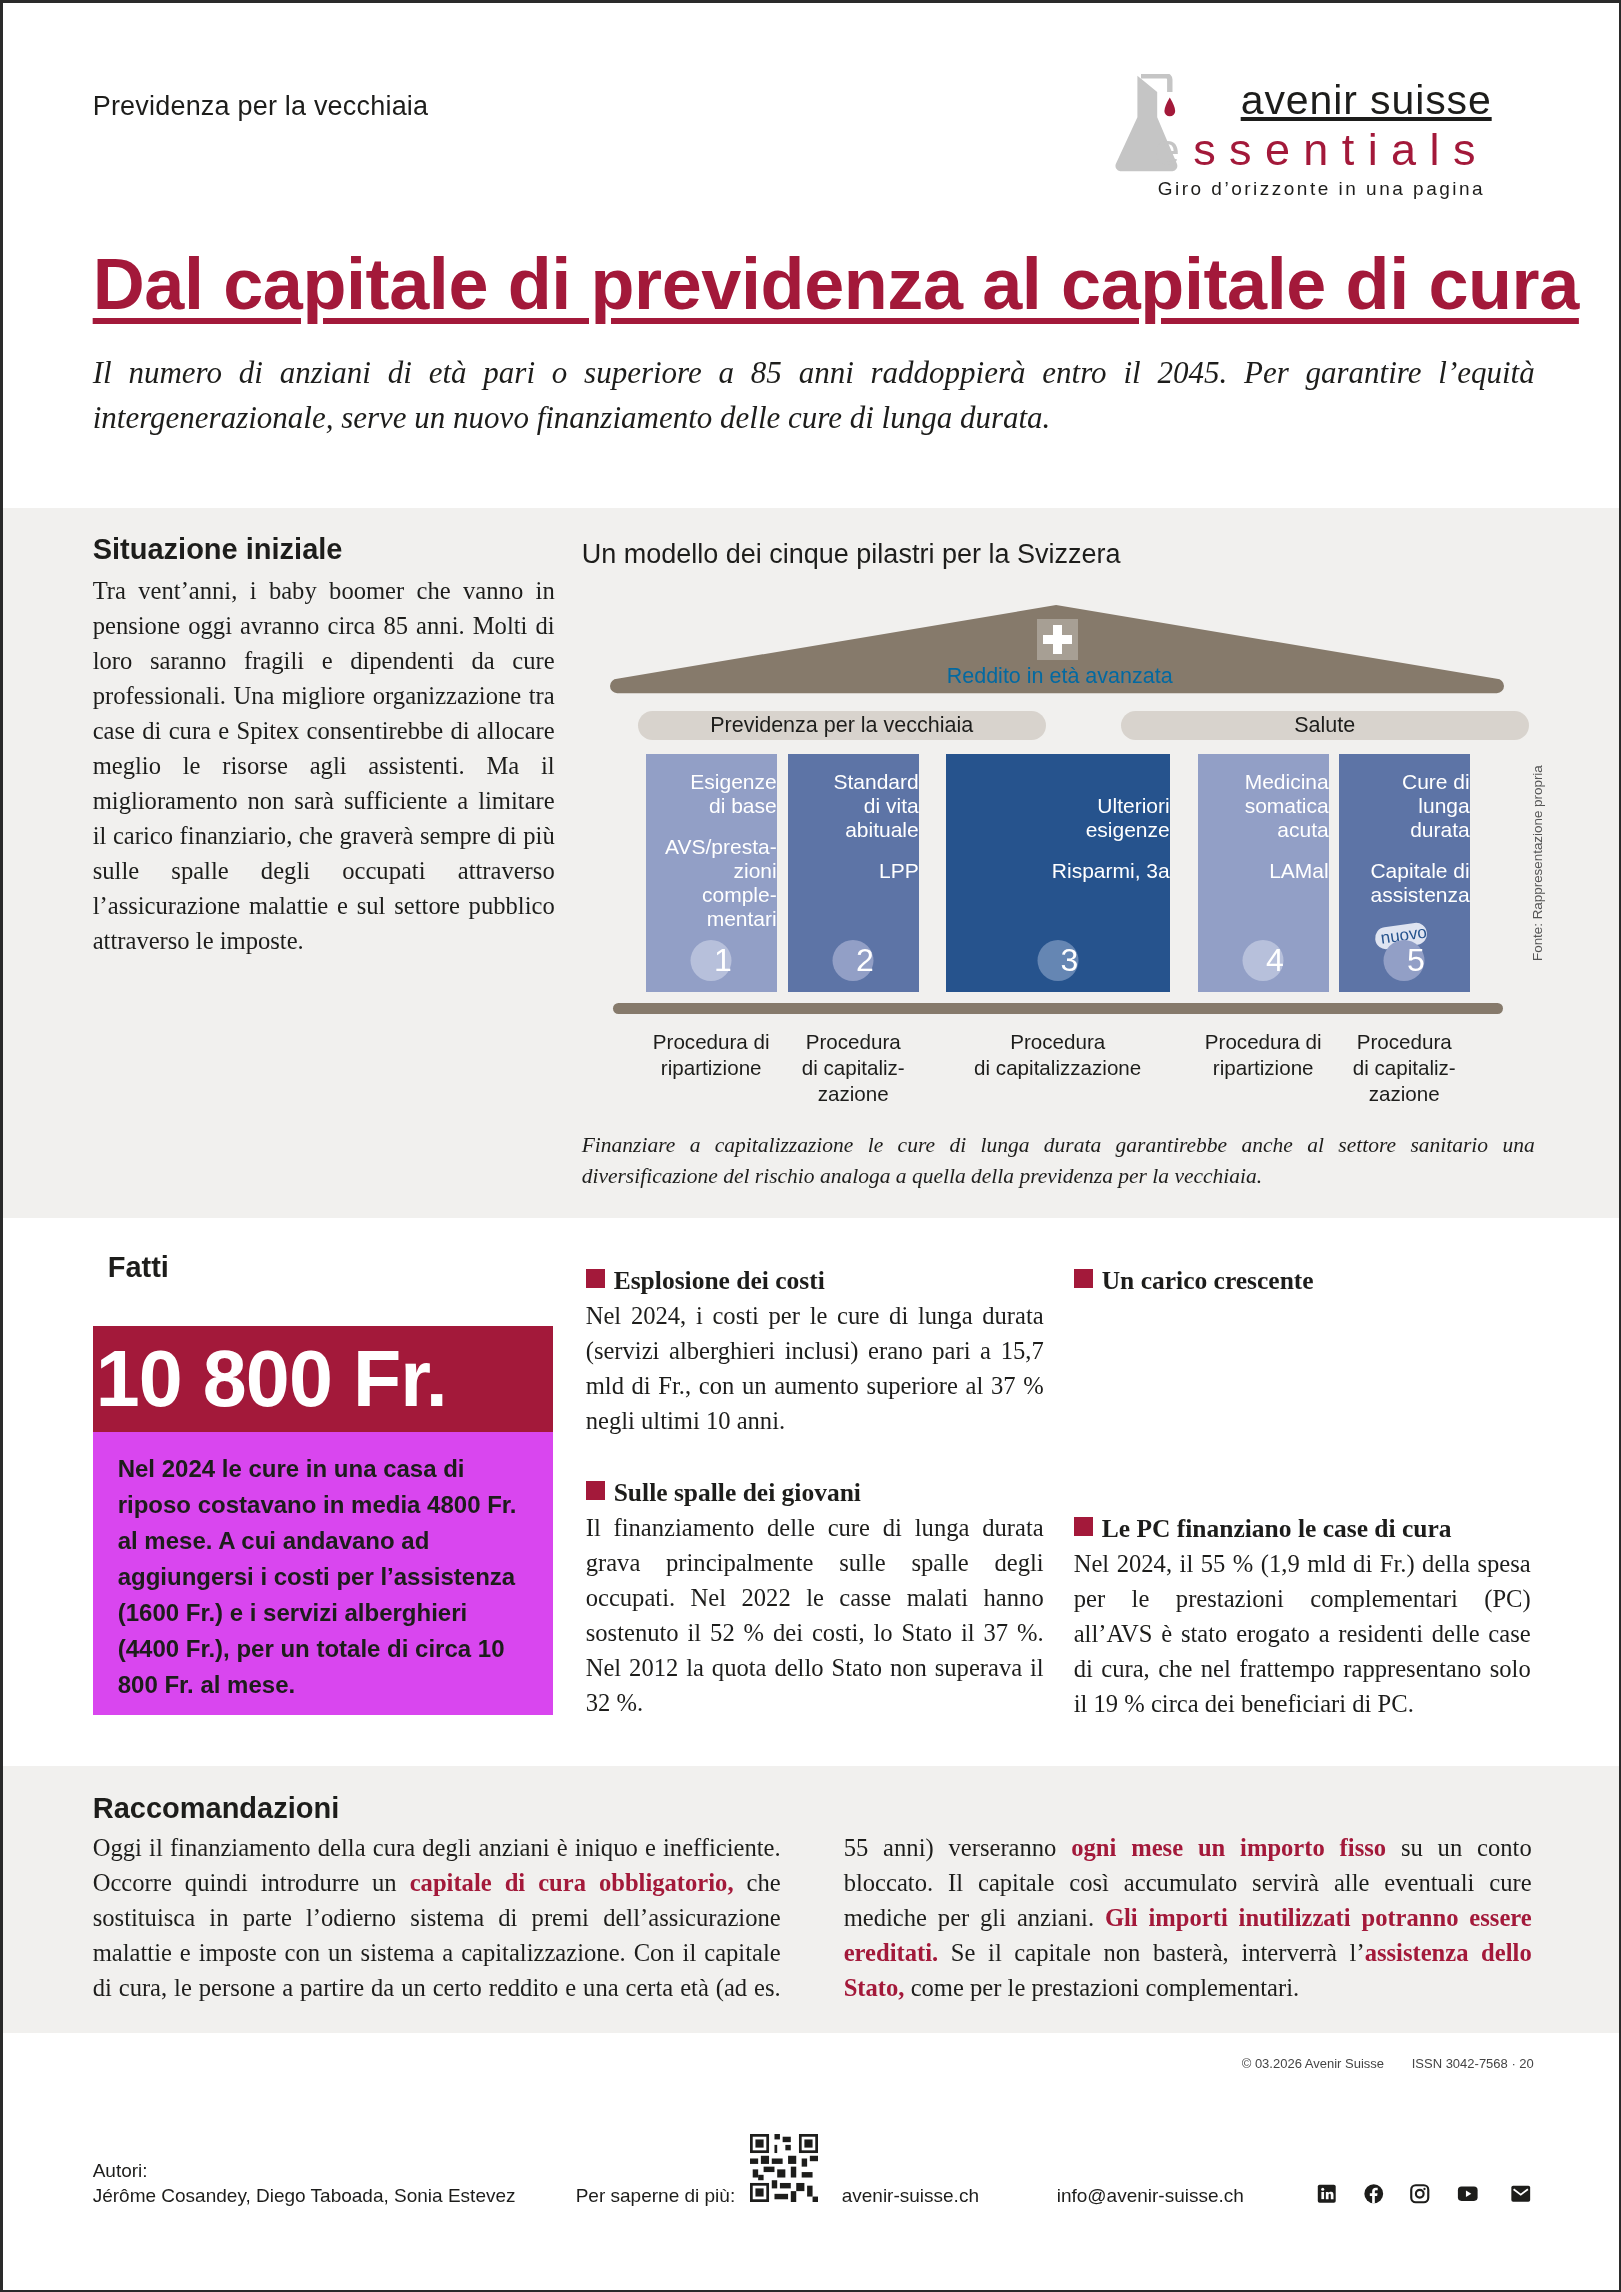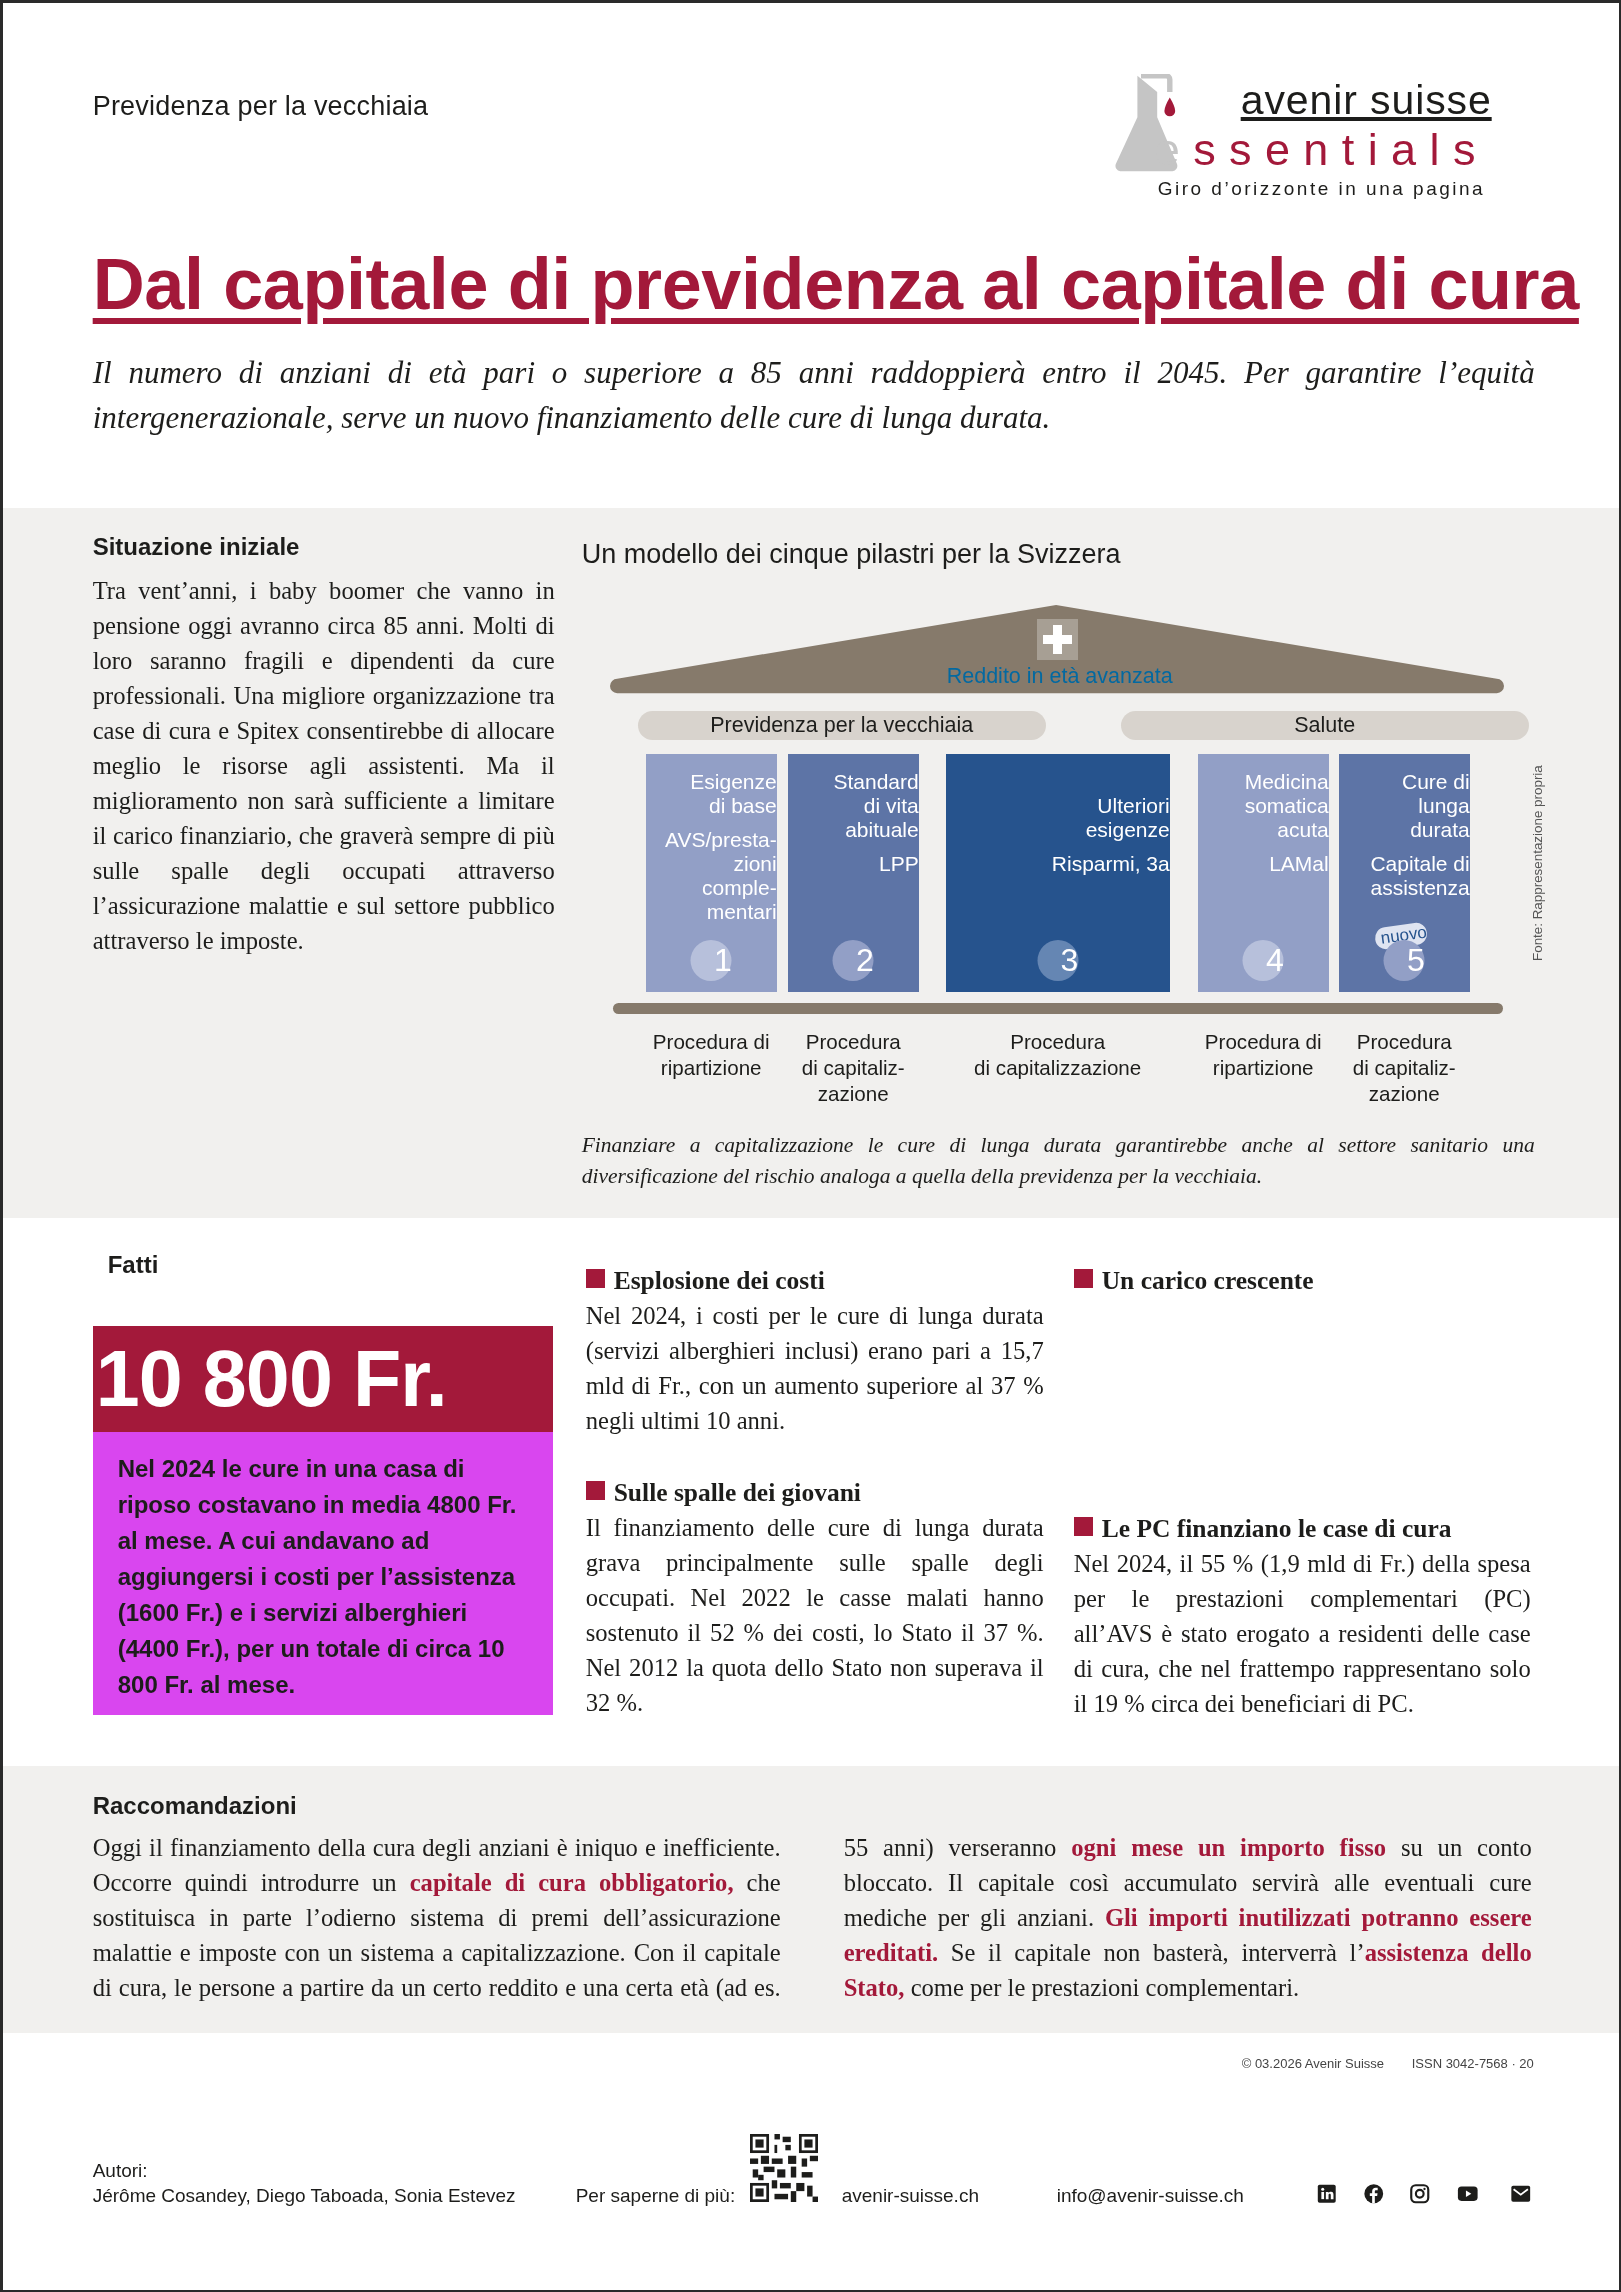--- a/index.html
+++ b/index.html
@@ -31,42 +31,42 @@
       left: 90px; top: 347px; width: 1442px;
       font-family: "Liberation Serif", serif; font-style: italic; font-size: 31px; line-height: 45px;
       color: #1d1d1b; text-align: justify;
     }
 
     
     .band { left: 0; width: 1616px; background: #f1f0ee; }
     .band-1 { top: 505px; height: 710px; }
     .band-2 { top: 1763px; height: 267px; }
 
-    .h-sec { font-size: 24px; font-weight: bold; color: #1d1d1b; }
+    .h-sec { font-size: 29px; font-weight: bold; color: #1d1d1b; }
     .body-serif {
       font-family: "Liberation Serif", serif; font-size: 24.6px; line-height: 35px;
       text-align: justify; color: #1d1d1b;
     }
 
     
     .diag-title { left: 579px; top: 536px; font-size: 27px; color: #1d1d1b; }
     .roof { left: 607px; top: 602px; width: 894px; height: 90px; }
     .swiss-cross { left: 1034px; top: 616px; width: 41px; height: 41px; background: #a79f94; }
     .swiss-cross::before, .swiss-cross::after { content: ""; position: absolute; background: #fff; }
     .swiss-cross::before { left: 16px; top: 6.3px; width: 9px; height: 29px; }
     .swiss-cross::after { left: 6.3px; top: 16px; width: 29px; height: 9px; }
     .roof-label { left: 610px; top: 661px; width: 894px; text-align: center; font-size: 21.5px; color: #0369a1; }
 
     .pill { top: 708px; height: 29.6px; border-radius: 15px; background: #d8d3cd; font-size: 21.5px; color: #1d1d1b;
             display: flex; align-items: center; justify-content: center; }
     .pill-1 { left: 635px; width: 408px; }
     .pill-2 { left: 1118px; width: 408px; }
 
     .pillar { top: 751px; height: 238px; color: #ffffff; text-align: right; font-size: 21px; line-height: 24px; padding-top: 16px; padding-left: 16px; }
-    .pillar .sub { margin-top: 10px; }
+    .pillar .sub { margin-top: 17px; }
     .pillar .num {
       position: absolute; left: 50%; bottom: 10.7px; transform: translateX(-50%);
       width: 41px; height: 41px; border-radius: 50%; font-size: 32px; line-height: 41px; color: #fff;
     }
     .p1 { left: 643px; width: 131px; background: #929fc6; }
     .p1 .num { background: #b7c0db; }
     .p2 { left: 785px; width: 131px; background: #5d74a6; }
     .p2 .num { background: #929fc6; }
     .p3 { left: 943px; width: 224px; background: #26538d; }
     .p3 .num { background: #6586b3; }

